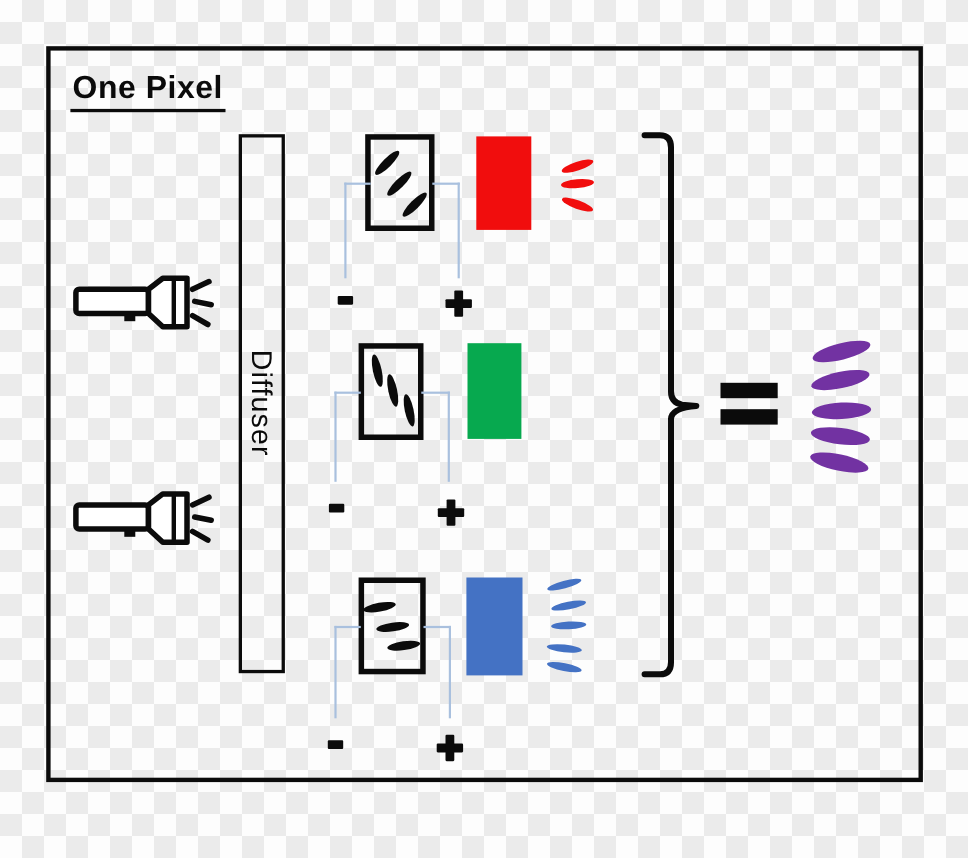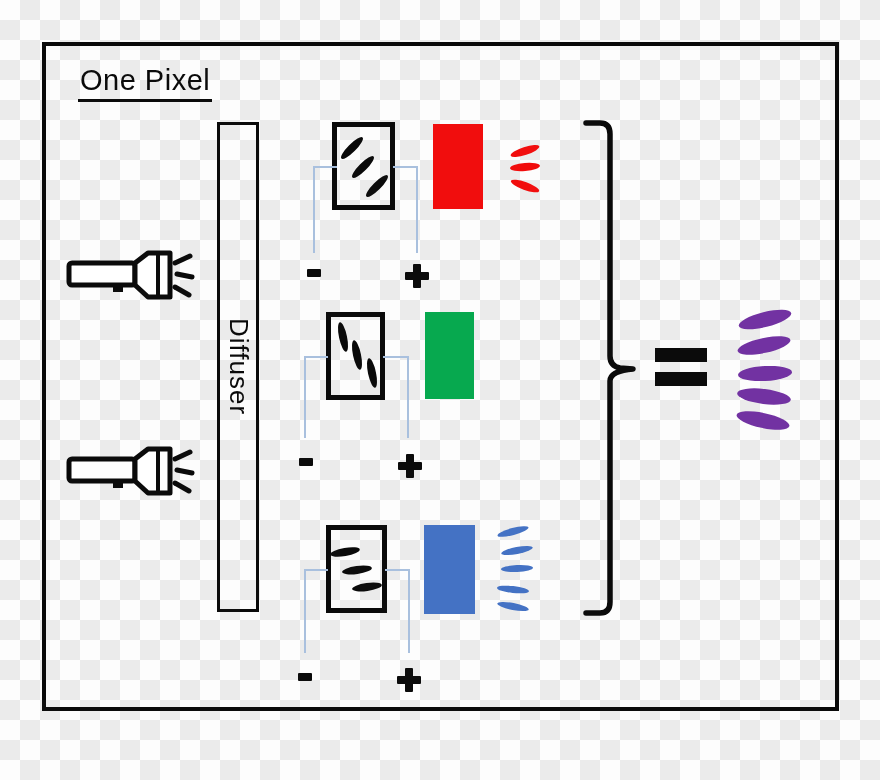--- a/index.html
+++ b/index.html
@@ -12,22 +12,22 @@
       linear-gradient(45deg,var(--checker_dark,#ebebeb) 25%,transparent 25%,transparent 75%,var(--checker_dark,#ebebeb) 75%);
     background-size:40px 40px;
     background-position:0 0,20px 20px;
   }
   .abs{position:absolute;}
   .frame{
     position:absolute;left:42px;top:42px;width:797px;height:669px;
     border:4px solid var(--ink,#0b0b0b);box-sizing:border-box;background:transparent;
   }
   .title{
-    position:absolute;left:78px;top:64px;
-    font-size:29px;font-weight:normal;color:var(--ink,#0b0b0b);
+    position:absolute;left:64px;top:64px;
+    font-size:29px;font-weight:bold;color:var(--ink,#0b0b0b);
     border-bottom:3px solid var(--ink,#0b0b0b);padding:0 2px 2px 2px;letter-spacing:0.5px;
   }
   .diffuser{
     position:absolute;left:217px;top:122px;width:42px;height:490px;
     border:3px solid var(--ink,#0b0b0b);box-sizing:border-box;background:transparent;
     display:flex;align-items:center;justify-content:center;
   }
   .diffuser-label{
     writing-mode:vertical-rl;text-orientation:mixed;
     font-size:26px;color:var(--ink,#0b0b0b);letter-spacing:1px;

